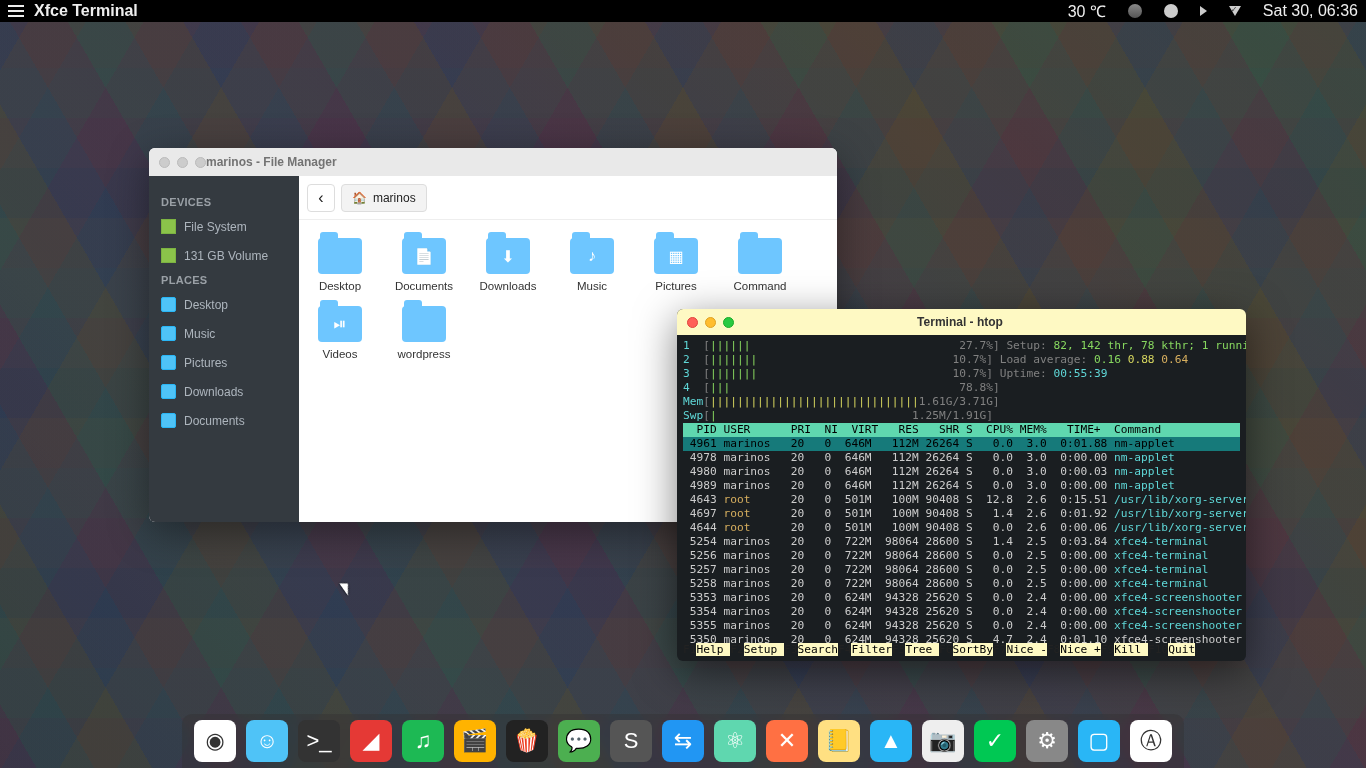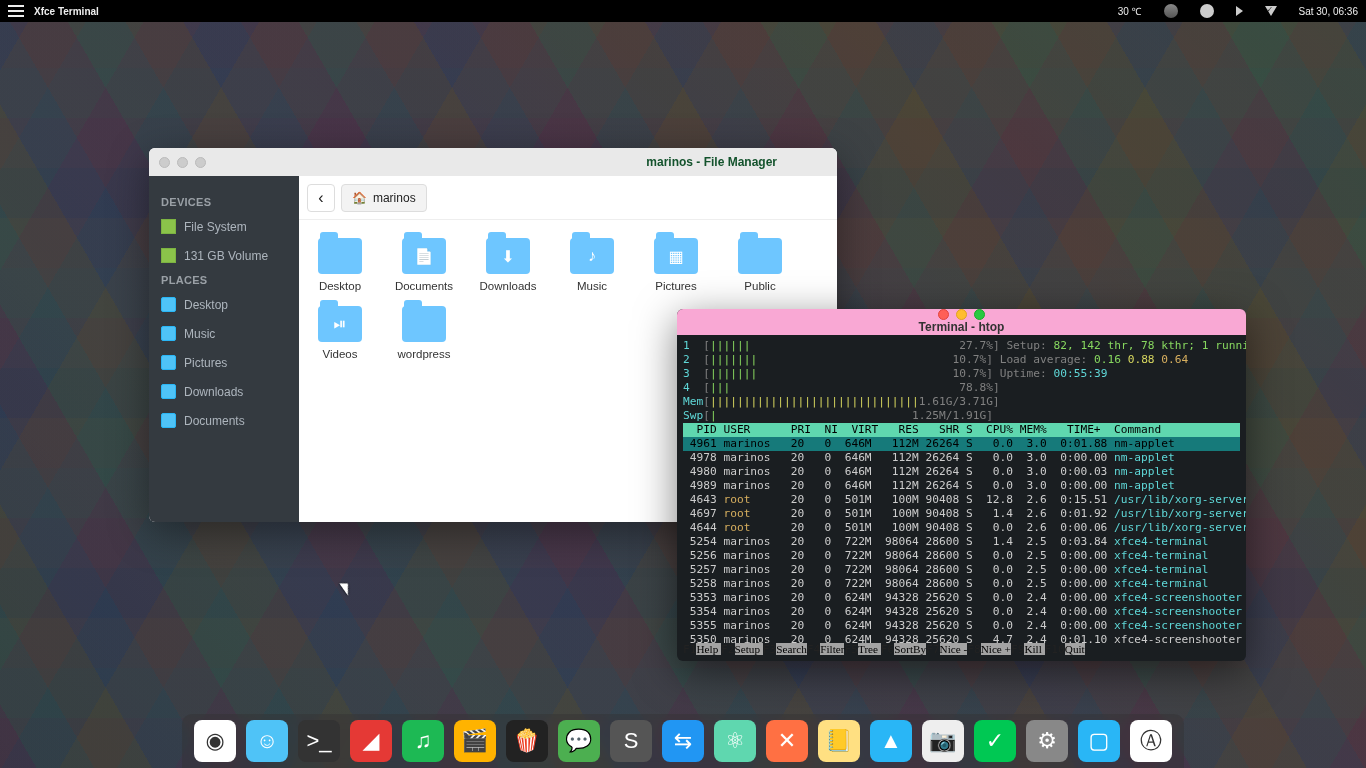--- a/index.html
+++ b/index.html
@@ -17,41 +17,41 @@
   background:
     repeating-linear-gradient(60deg, rgba(60,70,100,.35) 0 50px, rgba(90,60,80,.35) 50px 100px, rgba(60,90,80,.35) 100px 150px, rgba(90,80,60,.35) 150px 200px),
     repeating-linear-gradient(-60deg, rgba(40,60,90,.35) 0 50px, rgba(80,50,70,.35) 50px 100px, rgba(50,80,70,.35) 100px 150px, rgba(80,70,50,.35) 150px 200px),
     repeating-linear-gradient(0deg, rgba(30,45,70,.35) 0 50px, rgba(70,45,60,.35) 50px 100px, rgba(45,70,60,.35) 100px 150px, rgba(70,60,45,.35) 150px 200px);
   filter: saturate(0.9) brightness(0.9);
 }
 
 .panel {
   position:absolute; top:0; left:0; right:0; height:22px;
   background:#000; color:#eee; display:flex; align-items:center;
-  font-size:10px; padding:0 8px; z-index:100;
+  font-size:16px; padding:0 8px; z-index:100;
 }
 .panel .menu-icon { width:16px; height:12px; display:flex; flex-direction:column; justify-content:space-between; margin-right:10px; }
 .panel .menu-icon span { height:2px; background:#eee; }
 .panel .spacer { flex:1; }
 .tray-item { margin-left:22px; display:flex; align-items:center; }
 .circ { width:14px; height:14px; border-radius:50%; background:#ccc; }
 .shield { width:0; height:0; border-left:6px solid transparent; border-right:6px solid transparent; border-top:10px solid #ccc; position:relative; }
 .shield::after { content:"✓"; position:absolute; top:-11px; left:-4px; font-size:8px; color:#333; }
 .vol { width:0; height:0; border-top:5px solid transparent; border-bottom:5px solid transparent; border-left:7px solid #ccc; }
 
 
 .fm-window {
   position:absolute; left:149px; top:148px; width:688px; height:374px;
   background:#fff; border-radius:6px; overflow:hidden;
   box-shadow:0 10px 40px rgba(0,0,0,.4); z-index:10;
 }
 .fm-titlebar { height:28px; background:#e9e9e9; display:flex; align-items:center; padding:0 10px; font-size:12px; color:#333; }
 .traffic { display:flex; gap:7px; }
 .traffic span { width:11px; height:11px; border-radius:50%; background:#ccc; border:1px solid #bbb; }
-.fm-title { flex:1; text-align:right; font-weight:600; color:#14532d; }
+.fm-title { flex:1; text-align:left; font-weight:600; color:#737373; }
 .fm-body { display:flex; height:calc(100% - 28px); }
 .fm-sidebar {
   width:150px; background:#343a40; color:#adb5bd; font-size:12px;
   padding:16px 0;
 }
 .sb-header { padding:4px 12px; font-weight:700; font-size:11px; color:#9aa0a6; letter-spacing:.3px; }
 .sb-item { padding:7px 12px; display:flex; align-items:center; gap:8px; cursor:pointer; }
 .sb-icon { width:15px; height:15px; background:#8bc34a; border:1px solid #7cb342; }
 .sb-icon.folder { background:#4fc3f7; border-color:#29b6f6; border-radius:2px; }
 .fm-main { flex:1; background:#fff; }
@@ -65,37 +65,37 @@
 .folder-icon .inner { position:absolute; inset:0; display:flex; align-items:center; justify-content:center; color:#fff; font-size:16px; }
 
 
 .term-window {
   position:absolute; left:677px; top:309px; width:569px; height:352px;
   background:#1a1e21; border-radius:6px; overflow:hidden;
   box-shadow:0 10px 40px rgba(0,0,0,.5); z-index:20;
   font-family: "DejaVu Sans Mono","Menlo","Consolas",monospace;
   font-size:11.2px; line-height:14px;
 }
-.term-titlebar { height:26px; background:#f9a8d4; display:flex; align-items:center; padding:0 10px;flex-direction:column; }
+.term-titlebar { height:26px; background:#fef9c3; display:flex; align-items:center; padding:0 10px; }
 .term-titlebar .traffic span:nth-child(1){ background:#ff5f57; border-color:#e0443e;}
 .term-titlebar .traffic span:nth-child(2){ background:#ffbd2e; border-color:#dea123;}
 .term-titlebar .traffic span:nth-child(3){ background:#28c940; border-color:#1aab29;}
 .term-title { flex:1; text-align:center; font-size:12px; font-weight:600; color:#333; font-family:-apple-system,sans-serif;}
 .term-body { padding:4px 6px 0; color:#ccc; white-space:pre; overflow:hidden;}
 .cyan { color:#5fd7d7; }
 .green { color:#87d75f; }
 .yellow { color:#d7d75f; }
 .orange { color:#d7af5f; }
 .gray { color:#808080; }
 .hl-row { background:#167a7a; color:#000; display:inline-block; width:100%;}
 .hl-row .cmd { color:#000;}
 .htop-header { color:#000; background:#5fd7af; display:inline-block; width:100%;}
 .cmd { color:#5fd7d7; }
 .term-footer { position:absolute; bottom:4px; left:6px; right:6px; }
-.fkey { background:#a3a3a3; color:#000;font-family:Liberation Serif, serif;}
+.fkey { background:#fef9c3; color:#000;}
 
 
 .dock {
   position:absolute; left:50%; transform:translateX(-50%);
   bottom:0; height:54px; padding:4px 12px;
   background:rgba(50,50,50,.4); border-radius:10px 10px 0 0;
   display:flex; align-items:center; gap:10px; z-index:50;
   backdrop-filter: blur(4px);
 }
 .dock-item { width:42px; height:42px; border-radius:8px; display:flex; align-items:center; justify-content:center; font-size:22px; color:#fff; cursor:pointer;}
@@ -218,21 +218,21 @@
           <div class="folder-item">
             <div class="folder-icon">
               <span class="inner">▦</span>
             </div>
             <span>Pictures</span>
           </div>
           <div class="folder-item">
             <div class="folder-icon">
               <span class="inner"></span>
             </div>
-            <span>Public</span>
+            <span>Command</span>
           </div>
           <div class="folder-item">
             <div class="folder-icon">
               <span class="inner">⏯</span>
             </div>
             <span>Videos</span>
           </div>
           <div class="folder-item">
             <div class="folder-icon">
               <span class="inner"></span>

